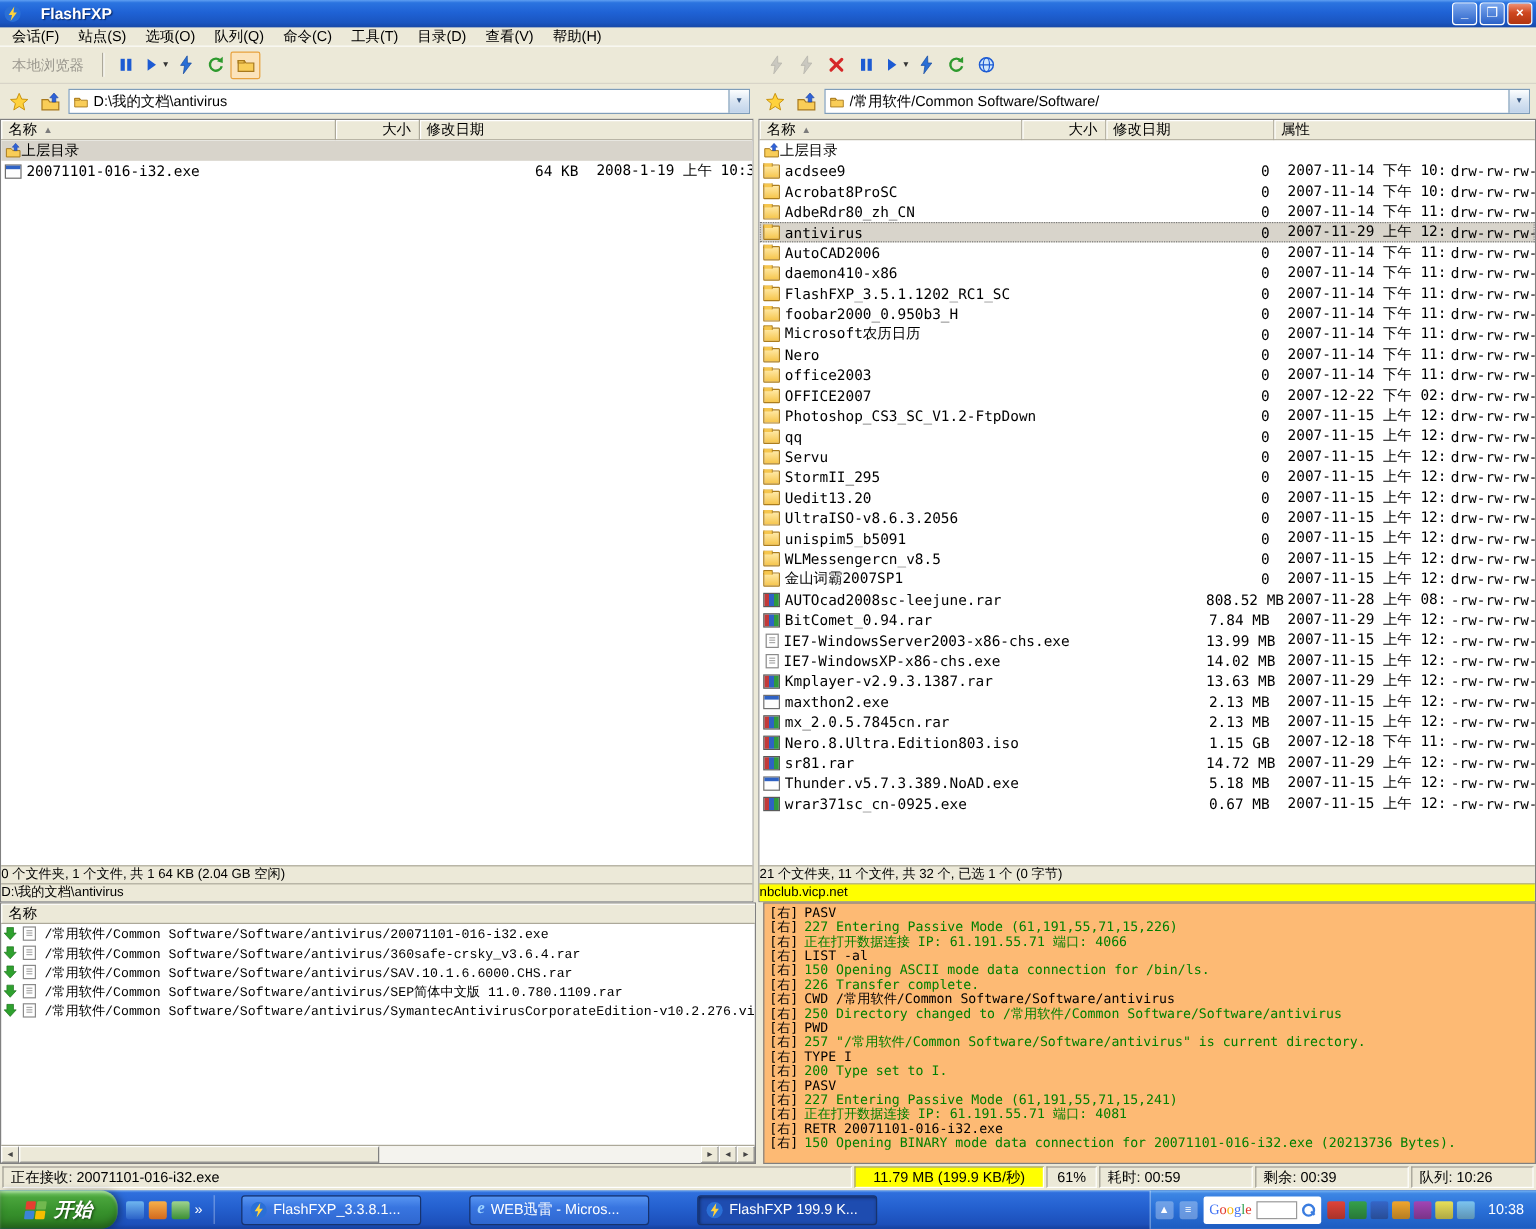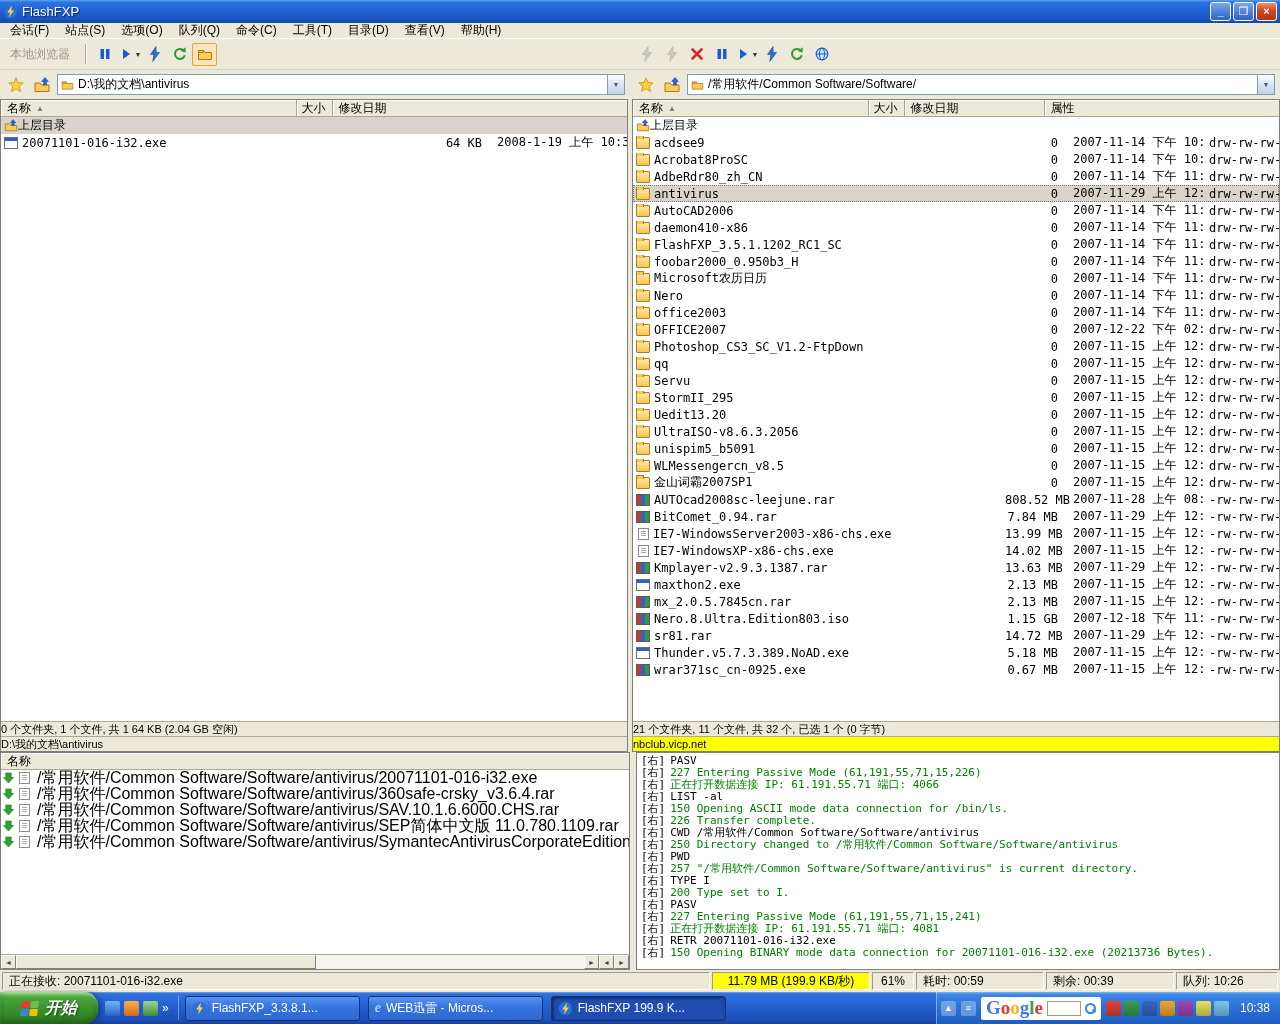--- a/index.html
+++ b/index.html
@@ -1,21 +1,21 @@
 <!DOCTYPE html>
 <html><head>
 <meta charset="utf-8">
 <style>
 *{margin:0;padding:0;box-sizing:border-box}
 html,body{width:1280px;height:1024px;overflow:hidden;background:#1a49ae}
 body{font-family:"Liberation Sans","DejaVu Sans",sans-serif;font-size:12px;color:#000}
 
 .app{position:absolute;left:0;top:0;width:1280px;height:992px;display:flex;flex-direction:column;background:#ECE9D8}
 .titlebar{height:23px;background:linear-gradient(180deg,#5f9ff2 0%,#2b74e0 10%,#1f62d5 45%,#1a55c0 82%,#1747a6 100%);display:flex;align-items:center;padding:0 3px;color:#fff;flex:none}
-.title-text{font-weight:normal;font-size:13px;margin-left:4px;flex:1;text-shadow:1px 1px 1px #0a2a6a}
+.title-text{font-weight:bold;font-size:13px;margin-left:16px;flex:1;text-shadow:1px 1px 1px #0a2a6a}
 .wbtn{width:21px;height:19px;margin-left:2px;border:1px solid #fff;border-radius:3px;display:flex;align-items:center;justify-content:center;font-size:11px;color:#fff;font-weight:bold;line-height:1}
 .wbtn.min,.wbtn.max{background:linear-gradient(#7aa7ee,#2b62c8)}
 .wbtn.close{background:linear-gradient(#ee9276,#cf4720 45%,#b13510)}
 .menubar{height:16px;display:flex;align-items:center;padding-left:2px;background:#ECE9D8;border-bottom:1px solid #fff;flex:none}
 .menu-item{padding:2px 8px;white-space:nowrap}
 
 .toolbar{height:31px;display:flex;background:#ECE9D8;border-bottom:1px solid #d8d4c8;flex:none}
 .tb-half{display:flex;align-items:center;padding:2px 4px}
 .tb-half.left{width:630px}
 .tb-label{color:#9a978e;margin:0 10px 0 6px;white-space:nowrap}
@@ -35,21 +35,21 @@
 .combo-btn{width:17px;height:19px;background:linear-gradient(#fdfefe,#d8e4f2 50%,#c0d3ea);border-left:1px solid #7f9db9;display:flex;align-items:center;justify-content:center;font-size:7px;color:#3a5a84;flex:none}
 
 .main{flex:1;display:flex;min-height:0}
 .pane{display:flex;flex-direction:column;background:#fff;border:1px solid #808080;min-width:0}
 .pane.left{width:628px;flex:none}
 .vsplit{width:4px;background:#ECE9D8;flex:none}
 .pane.right{flex:1}
 .lhead{height:17px;display:flex;background:#ECE9D8;flex:none}
 .hcell{border-right:1px solid #aca899;border-bottom:1px solid #aca899;box-shadow:inset 1px 1px 0 #fff;padding:0 6px;display:flex;align-items:center;white-space:nowrap;overflow:hidden}
 .h-name{flex:1}
-.h-size{width:36px;justify-content:flex-end}
+.h-size{width:70px;justify-content:flex-end}
 .h-date{width:140px}
 .h-attr{width:76px}
 .sortarrow{font-size:8px;color:#7b7b7b;margin-left:5px}
 .flist{flex:1;overflow:hidden;background:#fff;font-family:"DejaVu Sans Mono","Liberation Mono",monospace;font-size:12px}
 .row{height:17px;display:flex;align-items:center;white-space:nowrap}
 .row.shade{background:#d8d4cb}
 .row.sel{background:#d8d4cb;outline:1px dotted #777;outline-offset:-1px}
 .c-name{flex:1;display:flex;align-items:center;overflow:hidden;padding-left:3px;min-width:0}
 .c-size{width:58px;text-align:right;padding-right:5px;flex:none}
 .c-date{width:140px;padding-left:10px;flex:none;overflow:hidden}
@@ -62,28 +62,28 @@
 .fi-folder::before{content:"";position:absolute;top:-3px;left:-1px;width:6px;height:3px;background:#f6c64e;border:1px solid #ab7d1e;border-bottom:none;border-radius:1px 1px 0 0}
 .fi-books{border:1px solid #5a5a5a;background:linear-gradient(90deg,#c23a3a 0 33%,#2f62c4 33% 66%,#2f9a3f 66% 100%)}
 .fi-exe{background:#fdfdfd;border:1px solid #6f6f6f}
 .fi-exe::before{content:"";position:absolute;left:0;right:0;top:0;height:3px;background:#2f62c4}
 .fi-page{background:#fff;border:1px solid #8a8a8a;width:11px;margin-left:2px}
 .fi-page::before{content:"";position:absolute;left:2px;top:2px;width:5px;height:1px;background:#aaa;box-shadow:0 2px 0 #aaa,0 4px 0 #aaa}
 .svgic{display:inline-flex;align-items:center;justify-content:center;flex:none}
 
 .bottom{height:218px;display:flex;flex:none}
 .qpane{width:630px;display:flex;flex-direction:column;background:#fff;border:1px solid #808080;flex:none}
-.qlist{flex:1;overflow:hidden;font-family:Liberation Sans, sans-serif;font-size:16px}
+.qlist{flex:1;overflow:hidden;font-family:Liberation Mono, monospace;font-size:11px}
 .qrow{height:16px;display:flex;align-items:center;gap:3px;padding-left:2px;white-space:nowrap}
 .hscroll{height:15px;flex:none;display:flex;background:#f4f3ee;border-top:1px solid #aca899}
 .sbtn{width:15px;height:14px;background:#ECE9D8;border:1px solid;border-color:#fff #808080 #808080 #fff;display:flex;align-items:center;justify-content:center;font-size:7px;color:#444;flex:none}
 .sthumb{width:300px;height:14px;background:#ECE9D8;border:1px solid;border-color:#fff #808080 #808080 #fff;flex:none}
 .strack{flex:1}
 .hsplit{width:6px;background:#ECE9D8;flex:none}
-.logpane{flex:1;background:#ffffff;border:1px solid #808080;overflow:hidden;padding:2px 4px;font-family:"DejaVu Sans Mono","Liberation Mono",monospace;font-size:11px;line-height:12px;white-space:nowrap}
+.logpane{flex:1;background:#fdba74;border:1px solid #808080;overflow:hidden;padding:2px 4px;font-family:"DejaVu Sans Mono","Liberation Mono",monospace;font-size:11px;line-height:12px;white-space:nowrap}
 .ll .tag{color:#000;margin-right:5px}
 .ll.green .msg{color:#008000}
 .ll.red .msg{color:#cc0000}
 .ll.black .msg{color:#000}
 
 .statusbar{height:22px;flex:none;display:flex;align-items:center;background:#ECE9D8;padding:2px;gap:2px;font-size:12px}
 .scell{height:18px;line-height:16px;border:1px solid;border-color:#9d9a90 #fff #fff #9d9a90;padding:0 6px;overflow:hidden;white-space:nowrap}
 .scell.grow{flex:1}
 .scell.transfer{width:158px;background:#ffff00;text-align:center;flex:none}
 .scell.pct{width:42px;text-align:center;flex:none}
@@ -92,28 +92,28 @@
 
 .taskbar{position:absolute;left:0;top:992px;width:1280px;height:32px;background:linear-gradient(180deg,#6aa4ef 0%,#2f6fdd 6%,#2460cf 45%,#1c4fba 88%,#15409e 100%);display:flex;align-items:center;color:#fff}
 .start{height:32px;width:98px;flex:none;background:linear-gradient(180deg,#7fce6f 0%,#4aa53c 18%,#37912c 55%,#2c7d22 100%);border-radius:0 14px 14px 0;display:flex;align-items:center;justify-content:center;gap:6px;font-weight:bold;font-style:italic;font-size:16px;text-shadow:1px 1px 2px #1a4713;box-shadow:inset 0 -4px 6px rgba(0,0,0,.25),inset 0 2px 2px rgba(255,255,255,.35),3px 0 6px rgba(0,0,0,.35)}
 .flag{width:18px;height:15px;display:grid;grid-template-columns:8px 8px;grid-template-rows:7px 7px;gap:1px;transform:skewX(-8deg)}
 .flag i{border-radius:1px;display:block}
 .flag .r{background:#e53e30}.flag .g{background:#71b84f}.flag .b{background:#3b84d8}.flag .y{background:#f6be00}
 .ql{display:flex;align-items:center;gap:4px;padding:0 7px;flex:none}
 .qlicon{width:15px;height:15px;border-radius:2px;flex:none}
 .qlmore{color:#fff;font-size:12px}
 .tb-vsep{width:1px;height:24px;background:rgba(255,255,255,.35);margin:0 2px;flex:none}
-.task{width:175px;height:25px;margin:0 4px;background:linear-gradient(180deg,#5795f2,#3875e0 40%,#2f67d0);border:1px solid #17336e;border-radius:3px;color:#fff;display:flex;gap:5px;padding:0 6px;align-items:center;overflow:hidden;white-space:nowrap;font-size:12px;flex:none}
+.task{width:150px;height:25px;margin:0 20px;background:linear-gradient(180deg,#5795f2,#3875e0 40%,#2f67d0);border:1px solid #17336e;border-radius:3px;color:#fff;display:flex;gap:5px;padding:0 6px;align-items:center;overflow:hidden;white-space:nowrap;font-size:12px;flex:none}
 .task.active{background:#1e4cb0;box-shadow:inset 1px 1px 3px rgba(0,0,0,.55)}
 .task .lbl{overflow:hidden}
 .ie-e{color:#9fd4ff;font-weight:bold;font-style:italic;font-family:"Liberation Serif","DejaVu Serif",serif;font-size:14px;line-height:1}
 .tright{margin-left:auto;display:flex;align-items:center;gap:5px;height:32px;padding:0 6px 0 4px;border-left:1px solid rgba(255,255,255,.4);background:linear-gradient(180deg,#79b6f3 0%,#3d86e4 8%,#2a70d8 50%,#1d5cc0 100%)}
 .traybtn{width:15px;height:15px;border-radius:2px;background:rgba(255,255,255,.3);display:flex;align-items:center;justify-content:center;font-size:9px;color:#fff;flex:none}
 .gbox{height:23px;background:#fff;border-radius:2px;display:flex;align-items:center;padding:0 5px;gap:4px;flex:none}
-.glogo{font-weight:bold;font-size:19px;font-family:"Liberation Serif","DejaVu Serif",serif;letter-spacing:0}
+.glogo{font-weight:normal;font-size:12px;font-family:"Liberation Serif","DejaVu Serif",serif;letter-spacing:0}
 .ginput{width:34px;height:15px;border:1px solid #9a9a9a;background:#fff}
 .gmag{width:11px;height:11px;position:relative}
 .gmag::before{content:"";position:absolute;left:0;top:0;width:7px;height:7px;border:2px solid #3b7de0;border-radius:50%}
 .gmag::after{content:"";position:absolute;left:7px;top:7px;width:4px;height:2px;background:#3b7de0;transform:rotate(45deg)}
 .tray-icon{width:15px;height:15px;border-radius:2px;flex:none}
 .clock{font-size:12px;color:#fff;padding:0 4px 0 6px}
 </style>
 </head>
 <body>
 

